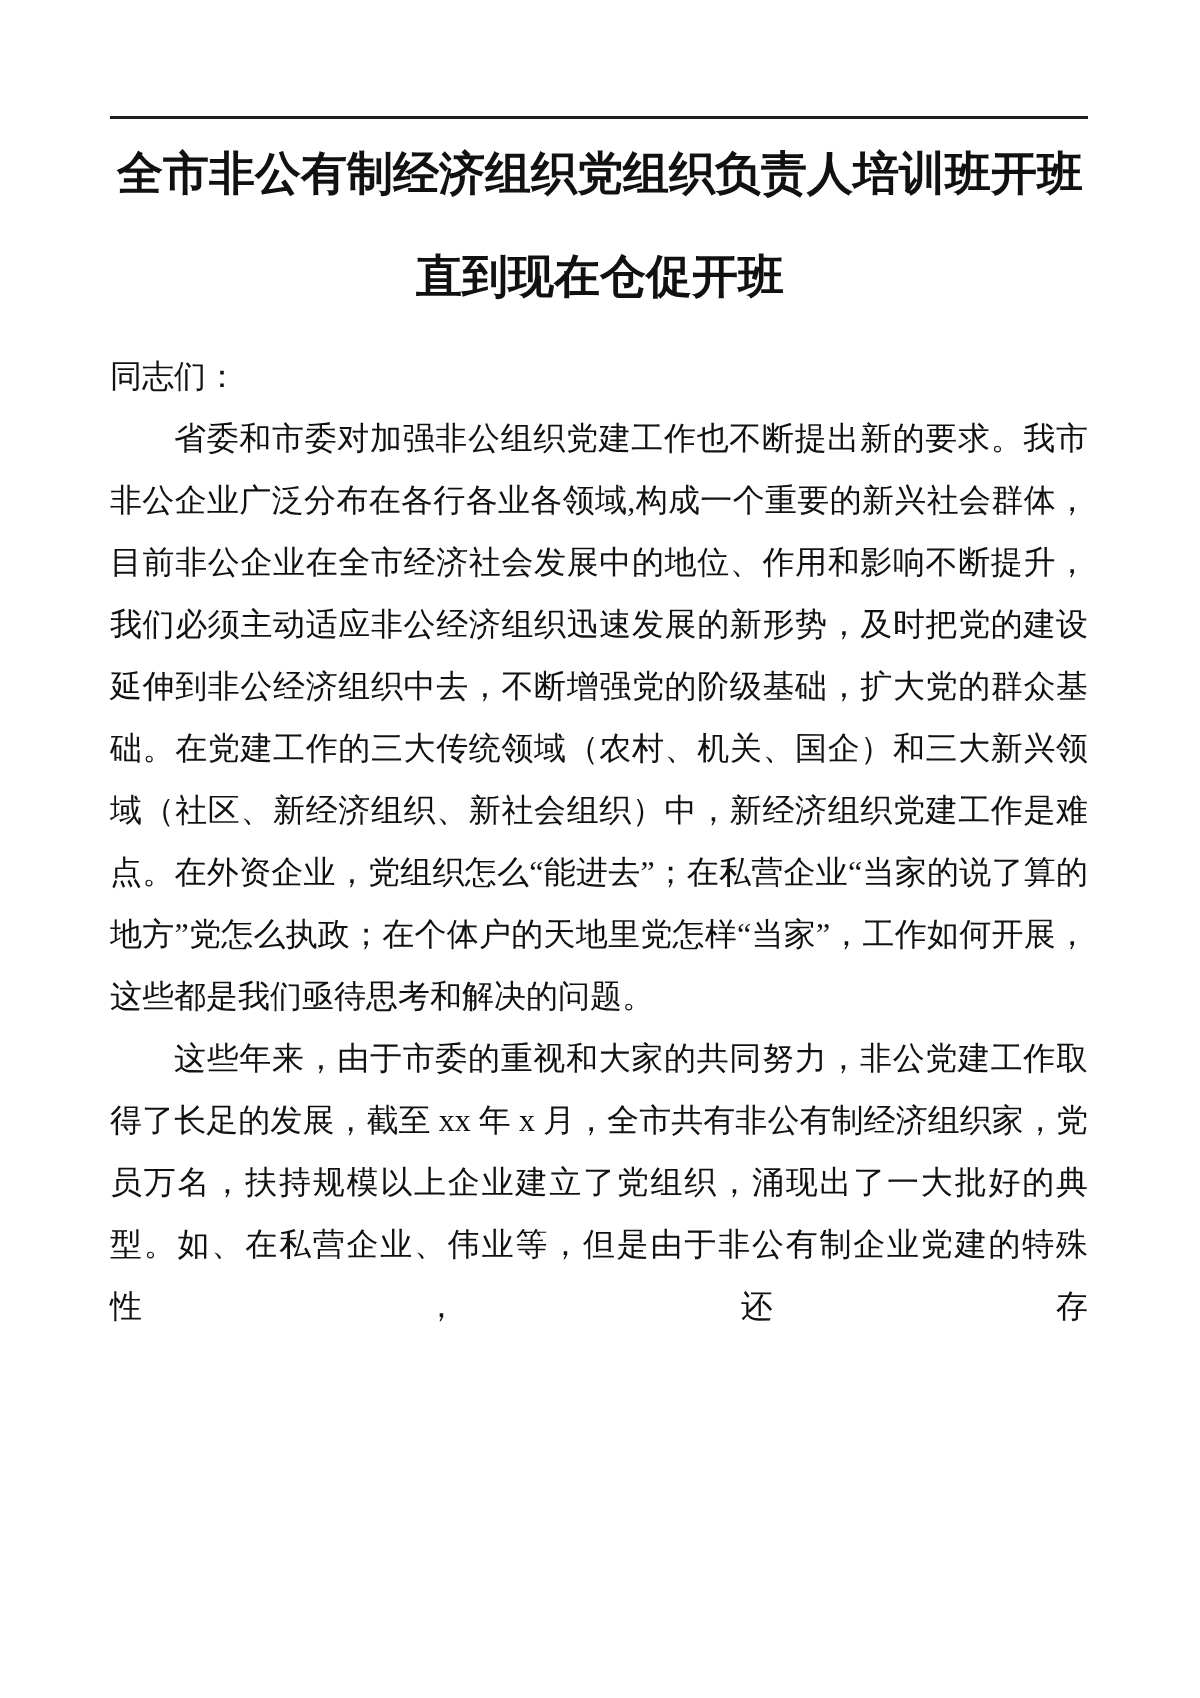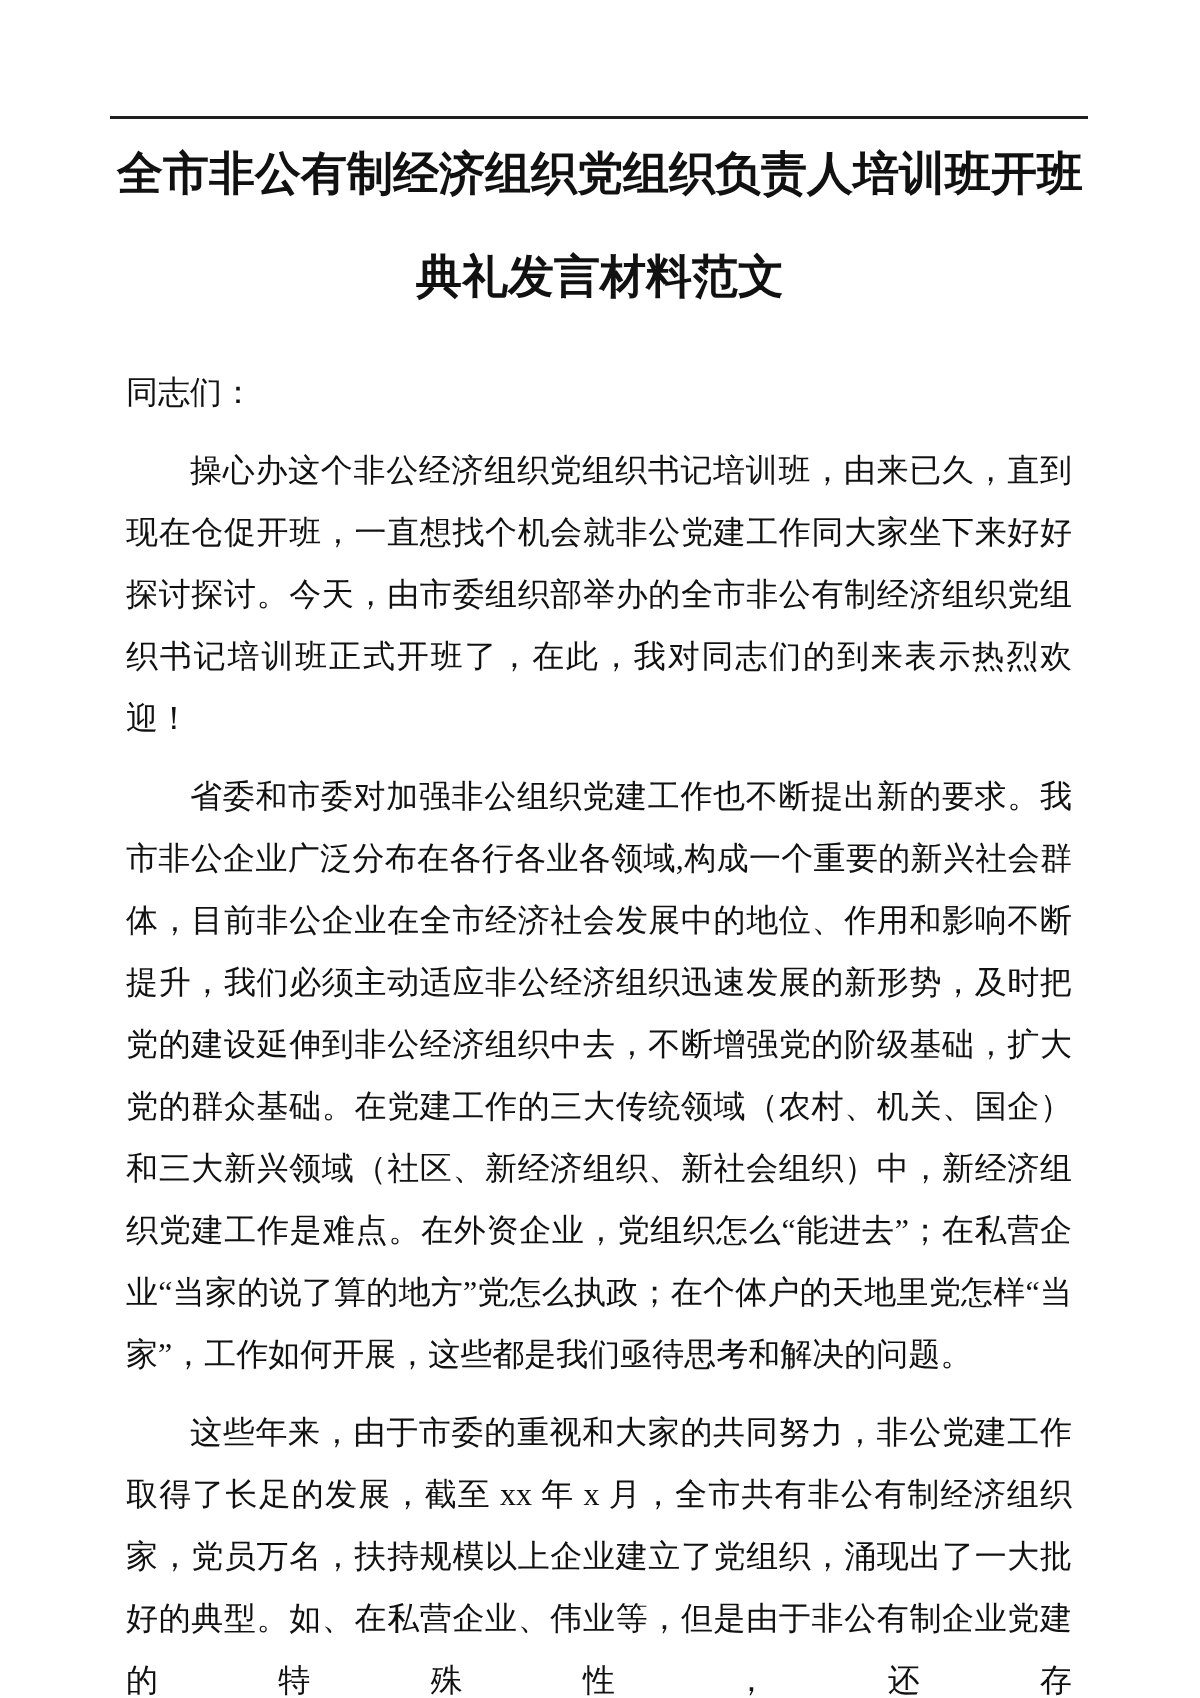--- a/index.html
+++ b/index.html
@@ -44,42 +44,41 @@
     position: absolute;
     top: 345px;
     left: 110px;
     width: 978px;
     font-size: 32px;
     line-height: 62px;
     text-align: justify;
     text-justify: inter-character;
   }
   .doc-body p {
-    margin: 16px;
+    margin: 0;
     padding: 0;
   }
   .doc-body p.indent {
     text-indent: 2em;
   }
   .doc-body p.cont-justify {
     text-align-last: justify;
   }
 </style>
 </head>
 <body>
 
 <div class="page">
 
   <div class="header-rule"></div>
 
   <h1 class="doc-title">
     <span class="title-line">全市非公有制经济组织党组织负责人培训班开班</span>
-    <span class="title-line">典礼发言材料范文</span>
+    <span class="title-line">直到现在仓促开班</span>
   </h1>
 
   <div class="doc-body">
     <p class="salutation">同志们：</p>
-    <p class="indent">操心办这个非公经济组织党组织书记培训班，由来已久，直到现在仓促开班，一直想找个机会就非公党建工作同大家坐下来好好探讨探讨。今天，由市委组织部举办的全市非公有制经济组织党组织书记培训班正式开班了，在此，我对同志们的到来表示热烈欢迎！</p>
     <p class="indent">省委和市委对加强非公组织党建工作也不断提出新的要求。我市非公企业广泛分布在各行各业各领域,构成一个重要的新兴社会群体，目前非公企业在全市经济社会发展中的地位、作用和影响不断提升，我们必须主动适应非公经济组织迅速发展的新形势，及时把党的建设延伸到非公经济组织中去，不断增强党的阶级基础，扩大党的群众基础。在党建工作的三大传统领域（农村、机关、国企）和三大新兴领域（社区、新经济组织、新社会组织）中，新经济组织党建工作是难点。在外资企业，党组织怎么“能进去”；在私营企业“当家的说了算的地方”党怎么执政；在个体户的天地里党怎样“当家”，工作如何开展，这些都是我们亟待思考和解决的问题。</p>
     <p class="indent cont-justify">这些年来，由于市委的重视和大家的共同努力，非公党建工作取得了长足的发展，截至 xx 年 x 月，全市共有非公有制经济组织家，党员万名，扶持规模以上企业建立了党组织，涌现出了一大批好的典型。如、在私营企业、伟业等，但是由于非公有制企业党建的特殊性，还存</p>
   </div>
 
 </div>
 
 </body></html>

